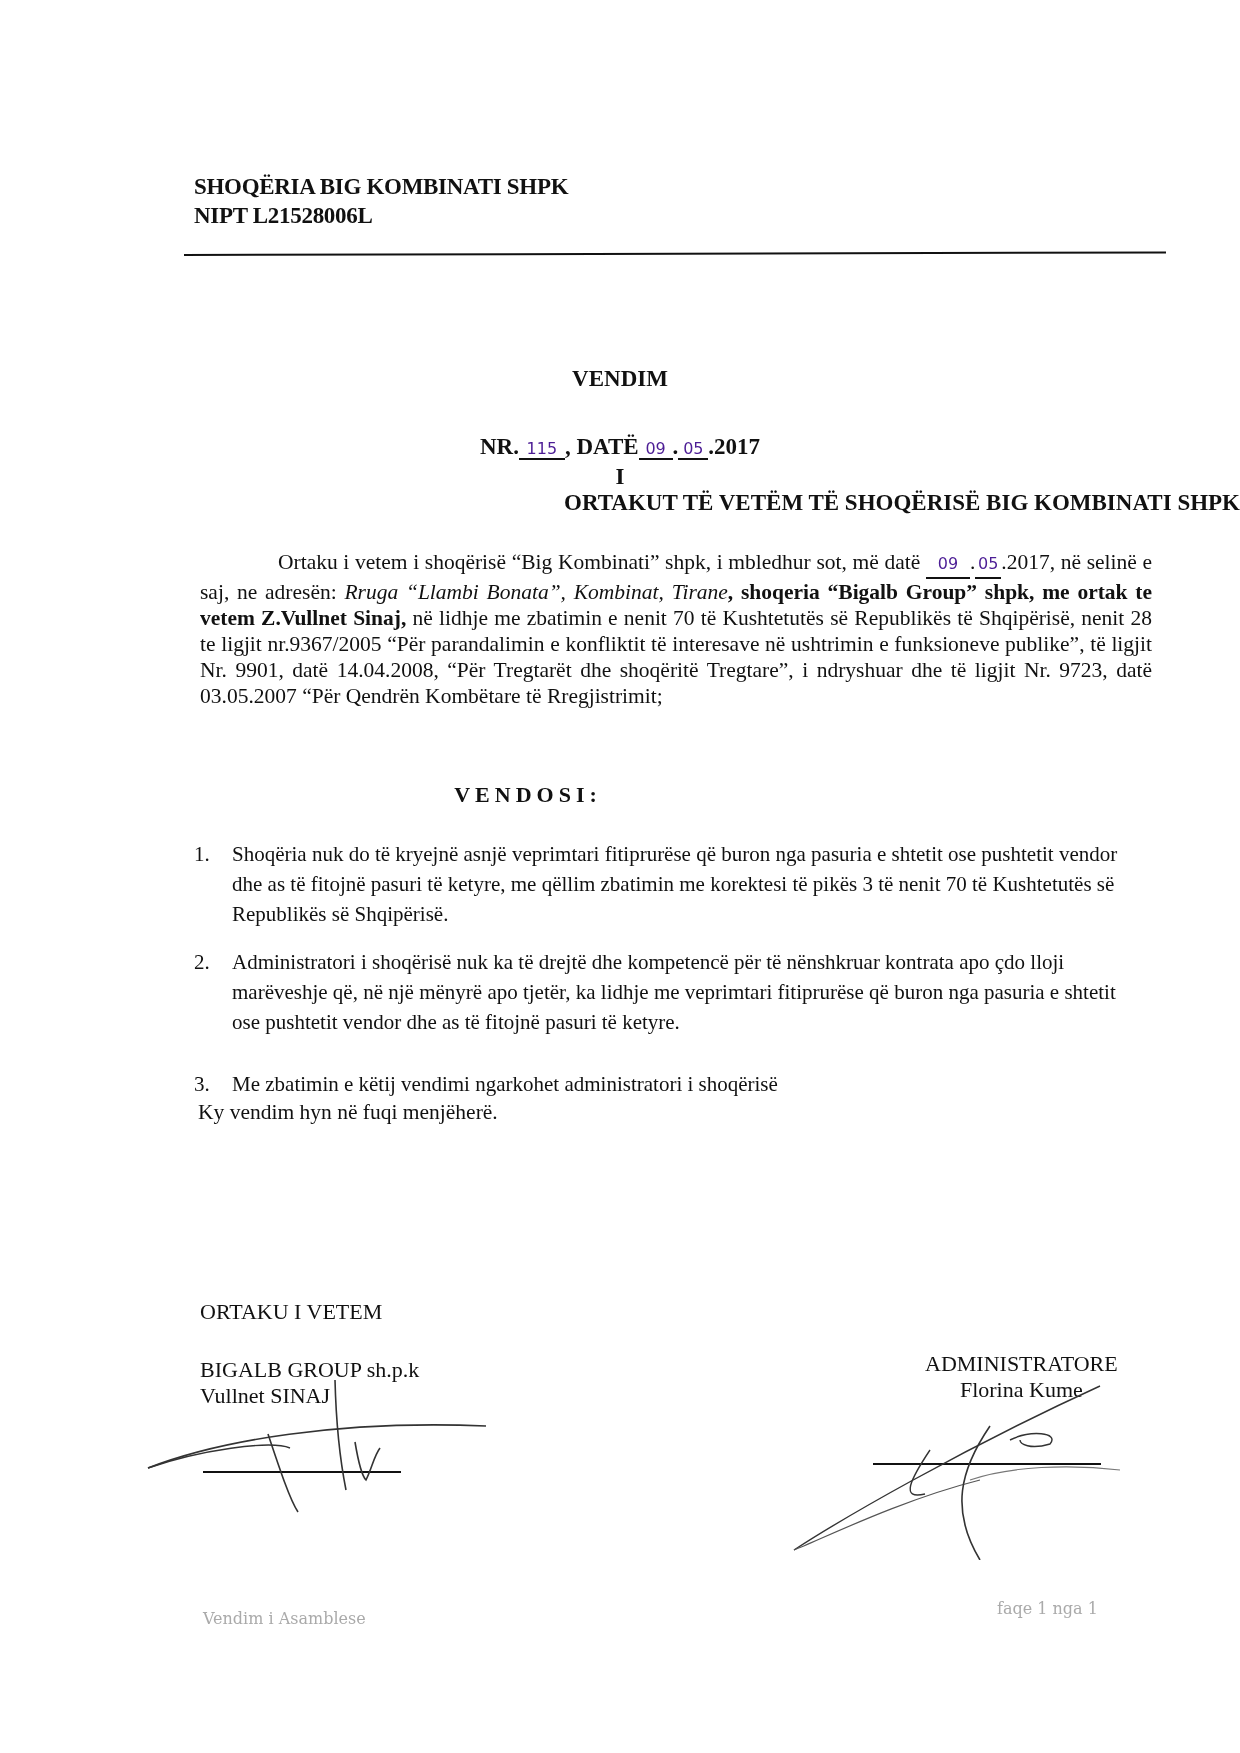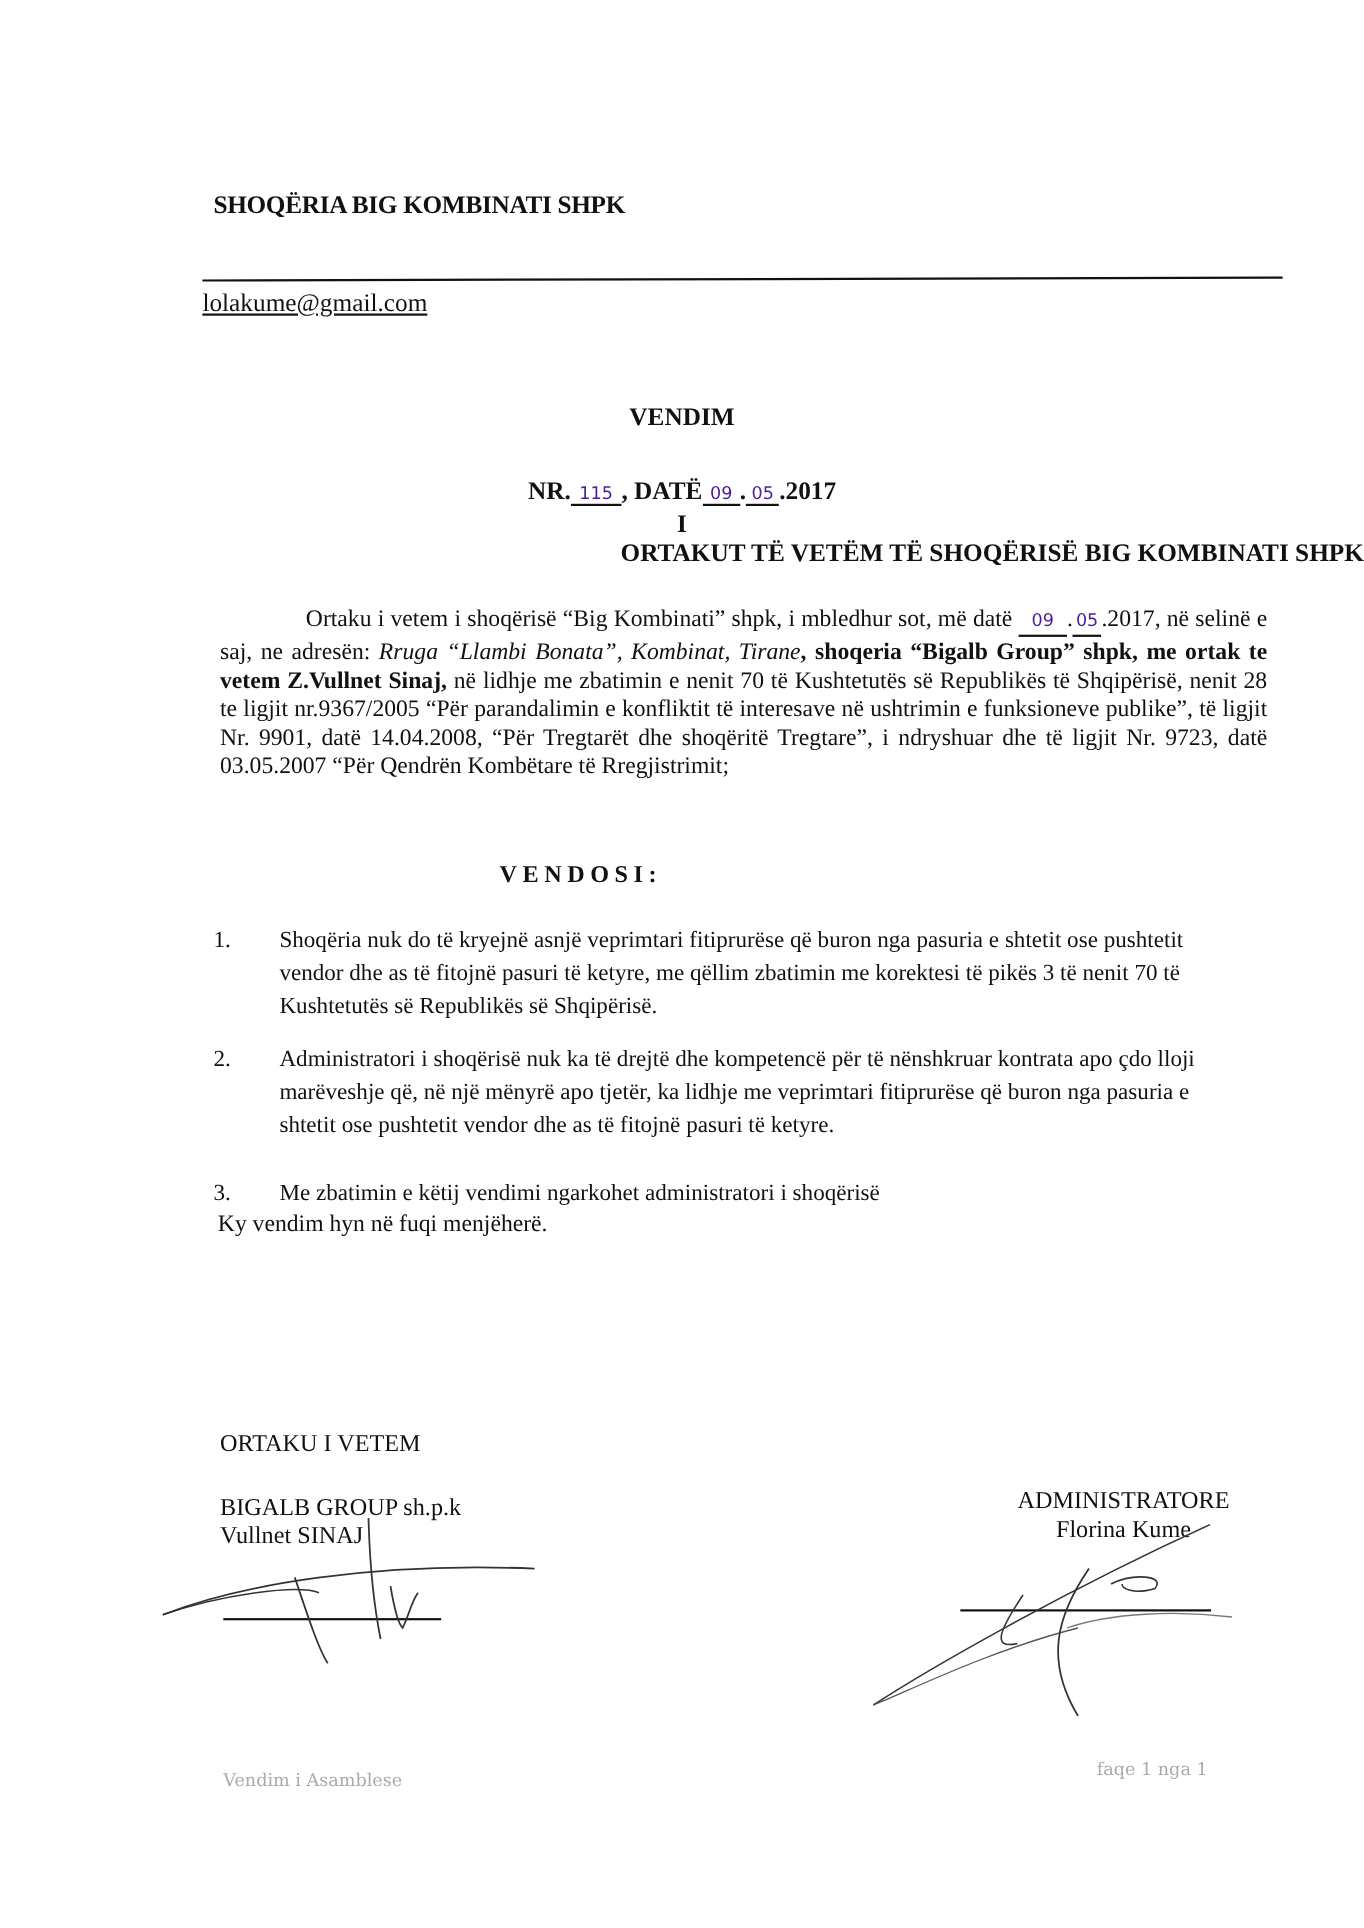--- a/index.html
+++ b/index.html
@@ -14,39 +14,39 @@
     .address .it { font-style: italic; }
     .email { text-decoration: underline; }
     .title { left: 0; width: 1240px; text-align: center; font-weight: bold; font-size: 23px; }
     .hand { font-family: "DejaVu Sans", sans-serif; font-weight: normal; color: #4c1d95; font-size: 16px; }
     .fill { display: inline-block; border-bottom: 2px solid #111; text-align: center; }
     .para { left: 200px; width: 952px; font-size: 21.5px; line-height: 26px; text-align: justify; }
     .para .indent { display: inline-block; width: 78px; }
     .hdr2 { left: 0; width: 1056px; text-align: center; font-weight: bold; font-size: 22px; letter-spacing: 5px; top: 782px; }
     .item { left: 194px; width: 940px; font-size: 21px; line-height: 30px; }
     .item .num { position: absolute; left: 0; top: 0; }
-    .item .txt { margin-left: 60px; display: block; }
+    .item .txt { margin-left: 38px; display: block; }
     .closing { left: 198px; top: 1100px; font-size: 21.5px; }
     .sig-left { left: 200px; top: 1299px; font-size: 22px; line-height: 26px; }
     .sig-right { left: 925px; top: 1351px; font-size: 22px; line-height: 26px; text-align: center; }
     .sigline { height: 2px; background: #111; }
     .footer { font-size: 16px; color: #aaa; font-family: "DejaVu Serif", serif; }
     svg.sign { position: absolute; }
   </style>
 </head>
 <body>
 
 <div class="abs company">
   <div>SHOQËRIA BIG KOMBINATI SHPK</div>
+  <div>NIPT L21528006L</div>
 </div>
 
 <div class="abs rule"></div>
 
 <div class="abs address">
-  <div><span class="email">lolakume@gmail.com</span></div>
 </div>
 
 <div class="abs title" style="top:366px;">VENDIM</div>
 
 <div class="abs title" style="top:434px;">
   <span>NR.</span><span class="fill hand" style="width:46px;">115</span><span>, DATË</span><span class="fill hand" style="width:34px;">09</span>.<span class="fill hand" style="width:30px;">05</span><span>.2017</span>
 </div>
 <div class="abs title" style="top:464px;">I</div>
 <div class="abs title" style="top:490px;text-align:right;">ORTAKUT TË VETËM TË SHOQËRISË  BIG KOMBINATI SHPK</div>
 

